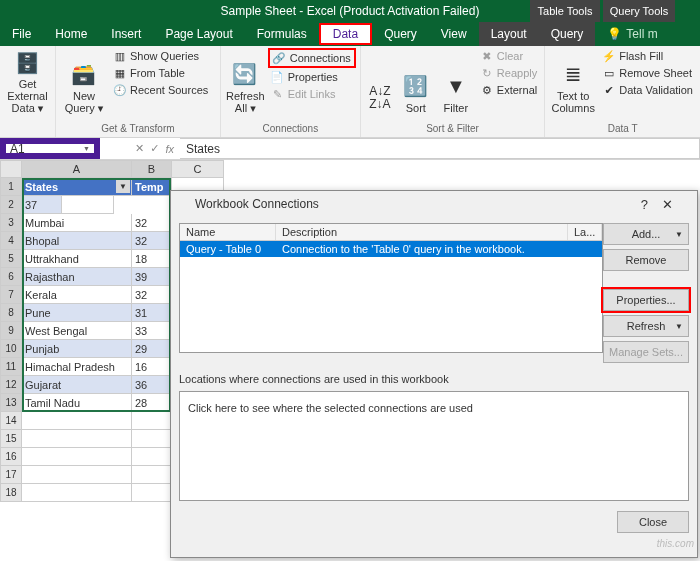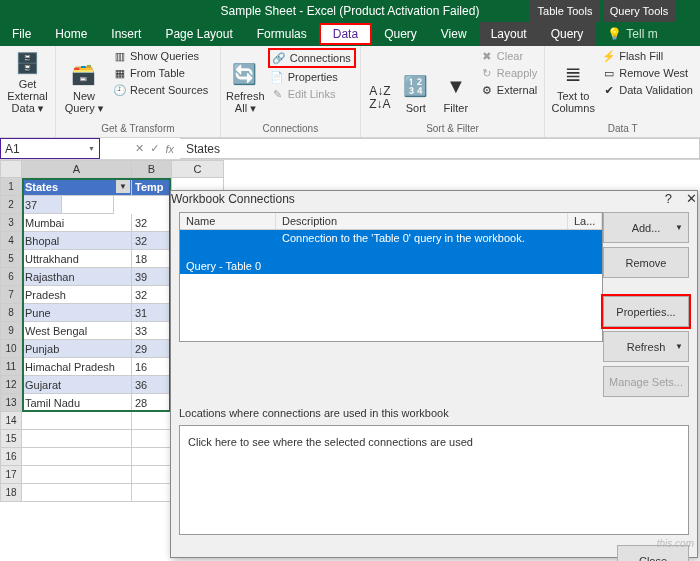--- a/index.html
+++ b/index.html
@@ -30,21 +30,21 @@
 .bigbtn { display: flex; flex-direction: column; align-items: center; justify-content: flex-end; width: 48px; height: 66px; text-align: center; font-size: 11px; line-height: 1.1; cursor: pointer; padding-top: 2px; }
 .bigbtn .ico { width: 28px; height: 28px; margin-bottom: 2px; display: flex; align-items: center; justify-content: center; font-size: 20px; }
 .smallcol { display: flex; flex-direction: column; gap: 1px; }
 .smallbtn { display: flex; align-items: center; gap: 3px; padding: 1px 3px; font-size: 11px; cursor: pointer; white-space: nowrap; }
 .smallbtn .sico { width: 14px; height: 14px; display: inline-flex; align-items: center; justify-content: center; font-size: 11px; }
 .smallbtn.grey { color: #a0a0a0; }
 .connections-hl { border: 2px solid red; }
 
 
 .fbar { height: 22px; display: flex; align-items: stretch; border-bottom: 1px solid #d4d4d4; }
-.namebox { width: 100px; border: 1px solid #4c1d95; display: flex; align-items: center; padding: 0 4px; font-size: 12px; justify-content: space-between; }
+.namebox { width: 100px; border: 6px solid #4c1d95; display: flex; align-items: center; padding: 0 4px; font-size: 12px; justify-content: space-between; }
 .fx { width: 80px; display: flex; align-items: center; justify-content: flex-end; padding: 0 6px; color: #888; gap: 6px; }
 .fxinput { flex: 1; border: 1px solid #ccc; border-left: none; padding: 0 6px; display: flex; align-items: center; font-size: 12px; }
 
 
 .sheet { position: relative; }
 .colhdrs { display: flex; height: 18px; }
 .corner { width: 22px; background: #e6e6e6; border: 1px solid #ccc; }
 .colh { background: #e6e6e6; border: 1px solid #ccc; border-left: none; text-align: center; font-size: 11px; display: flex; align-items: center; justify-content: center; }
 .colh.a { width: 110px; background: #d2d2d2; }
 .colh.b { width: 40px; background: #d2d2d2; }
@@ -57,33 +57,33 @@
 .cell.b { width: 40px; }
 .cell.c { width: 52px; }
 .thdr { background: #4472c4; color: #fff; font-weight: 600; position: relative; }
 .thdr .dd { position: absolute; right: 1px; top: 1px; width: 14px; height: 14px; background: #d9d9d9; color: #333; display: flex; align-items: center; justify-content: center; font-size: 8px; }
 .band1 { background: #d9e1f2; }
 .band0 { background: #fff; }
 .table-outline { position: absolute; border: 2px solid #217346; pointer-events: none; }
 
 
 .dialog { position: absolute; left: 170px; top: 190px; width: 528px; height: 368px; background: #f0f0f0; border: 1px solid #888; box-shadow: 2px 2px 8px rgba(0,0,0,.3); display: flex; flex-direction: column; }
-.dlg-title { height: 26px; display: flex; align-items: center; padding: 0 0; font-size: 12px; justify-content: space-between; }
+.dlg-title { height: 26px; display: flex; align-items: center; padding: 0 24px; font-size: 12px; justify-content: space-between; }
 .dlg-title .right { display: flex; gap: 14px; font-size: 13px; }
 .dlg-body { flex: 1; padding: 6px 8px 8px 8px; display: flex; flex-direction: column; gap: 6px; }
 .dlg-top { display: flex; gap: 0; }
 .listpane { flex: 1; background: #fff; border: 1px solid #999; height: 130px; }
 .lhdr { display: flex; background: #f4f4f4; border-bottom: 1px solid #ccc; font-size: 11px; }
 .lhdr div { padding: 2px 6px; border-right: 1px solid #ddd; }
 .lhdr .n { width: 96px; } .lhdr .d { flex: 1; } .lhdr .l { width: 34px; }
 .lrow { display: flex; background: #0078d7; color: #fff; font-size: 11px; }
 .lrow div { padding: 2px 6px; }
-.lrow .n { width: 96px; margin-top: 28px; } .lrow .d { flex: 1; } .lrow .l { width: 34px; }
+.lrow .n { width: 96px; } .lrow .d { flex: 1; } .lrow .l { width: 34px; }
 .dlg-btns { width: 86px; display: flex; flex-direction: column; gap: 4px; }
-.dlg-btn { height: 31px; background: #e1e1e1; border: 1px solid #adadad; font-size: 11px; display: flex; align-items: center; justify-content: center; cursor: pointer; position: relative; }
+.dlg-btn { height: 22px; background: #e1e1e1; border: 1px solid #adadad; font-size: 11px; display: flex; align-items: center; justify-content: center; cursor: pointer; position: relative; }
 .dlg-btn.disabled { color: #a0a0a0; }
 .dlg-btn .caret { position: absolute; right: 5px; font-size: 8px; }
 .dlg-btn.hl { outline: 2px solid red; }
 .loc-label { font-size: 11px; margin-top: 4px; }
 .locpane { background: #fff; border: 1px solid #999; height: 110px; padding: 10px 8px; font-size: 11px; color: #333; }
 .dlg-footer { display: flex; justify-content: flex-end; padding-top: 4px; }
 .watermark { position: absolute; right: 6px; bottom: 12px; font-size: 10px; color: #bbb; font-style: italic; }
 .tri { font-size: 7px; color: #666; }
 </style>
 </head>
@@ -212,21 +212,21 @@
           <span style="white-space:pre-line">Text to
 Columns</span>
         </div>
       <div class="smallcol">
         <div class="smallbtn">
             <span class="sico">⚡</span>
             <span>Flash Fill</span>
           </div>
         <div class="smallbtn">
             <span class="sico">▭</span>
-            <span>Remove West</span>
+            <span>Remove Sheet</span>
           </div>
         <div class="smallbtn">
             <span class="sico">✔</span>
             <span>Data Validation</span>
           </div>
       </div>
     </div>
     <div class="group-label">Data T</div>
   </div>
 </div>
@@ -282,21 +282,21 @@
         <div class="cell c"></div>
       </div>
       <div class="row">
         <div class="rowh sel">6</div>
         <div class="cell a band1">Rajasthan</div>
         <div class="cell b band1">39</div>
         <div class="cell c"></div>
       </div>
       <div class="row">
         <div class="rowh sel">7</div>
-        <div class="cell a band0">Pradesh</div>
+        <div class="cell a band0">Kerala</div>
         <div class="cell b band0">32</div>
         <div class="cell c"></div>
       </div>
       <div class="row">
         <div class="rowh sel">8</div>
         <div class="cell a band1">Pune</div>
         <div class="cell b band1">31</div>
         <div class="cell c"></div>
       </div>
       <div class="row">

